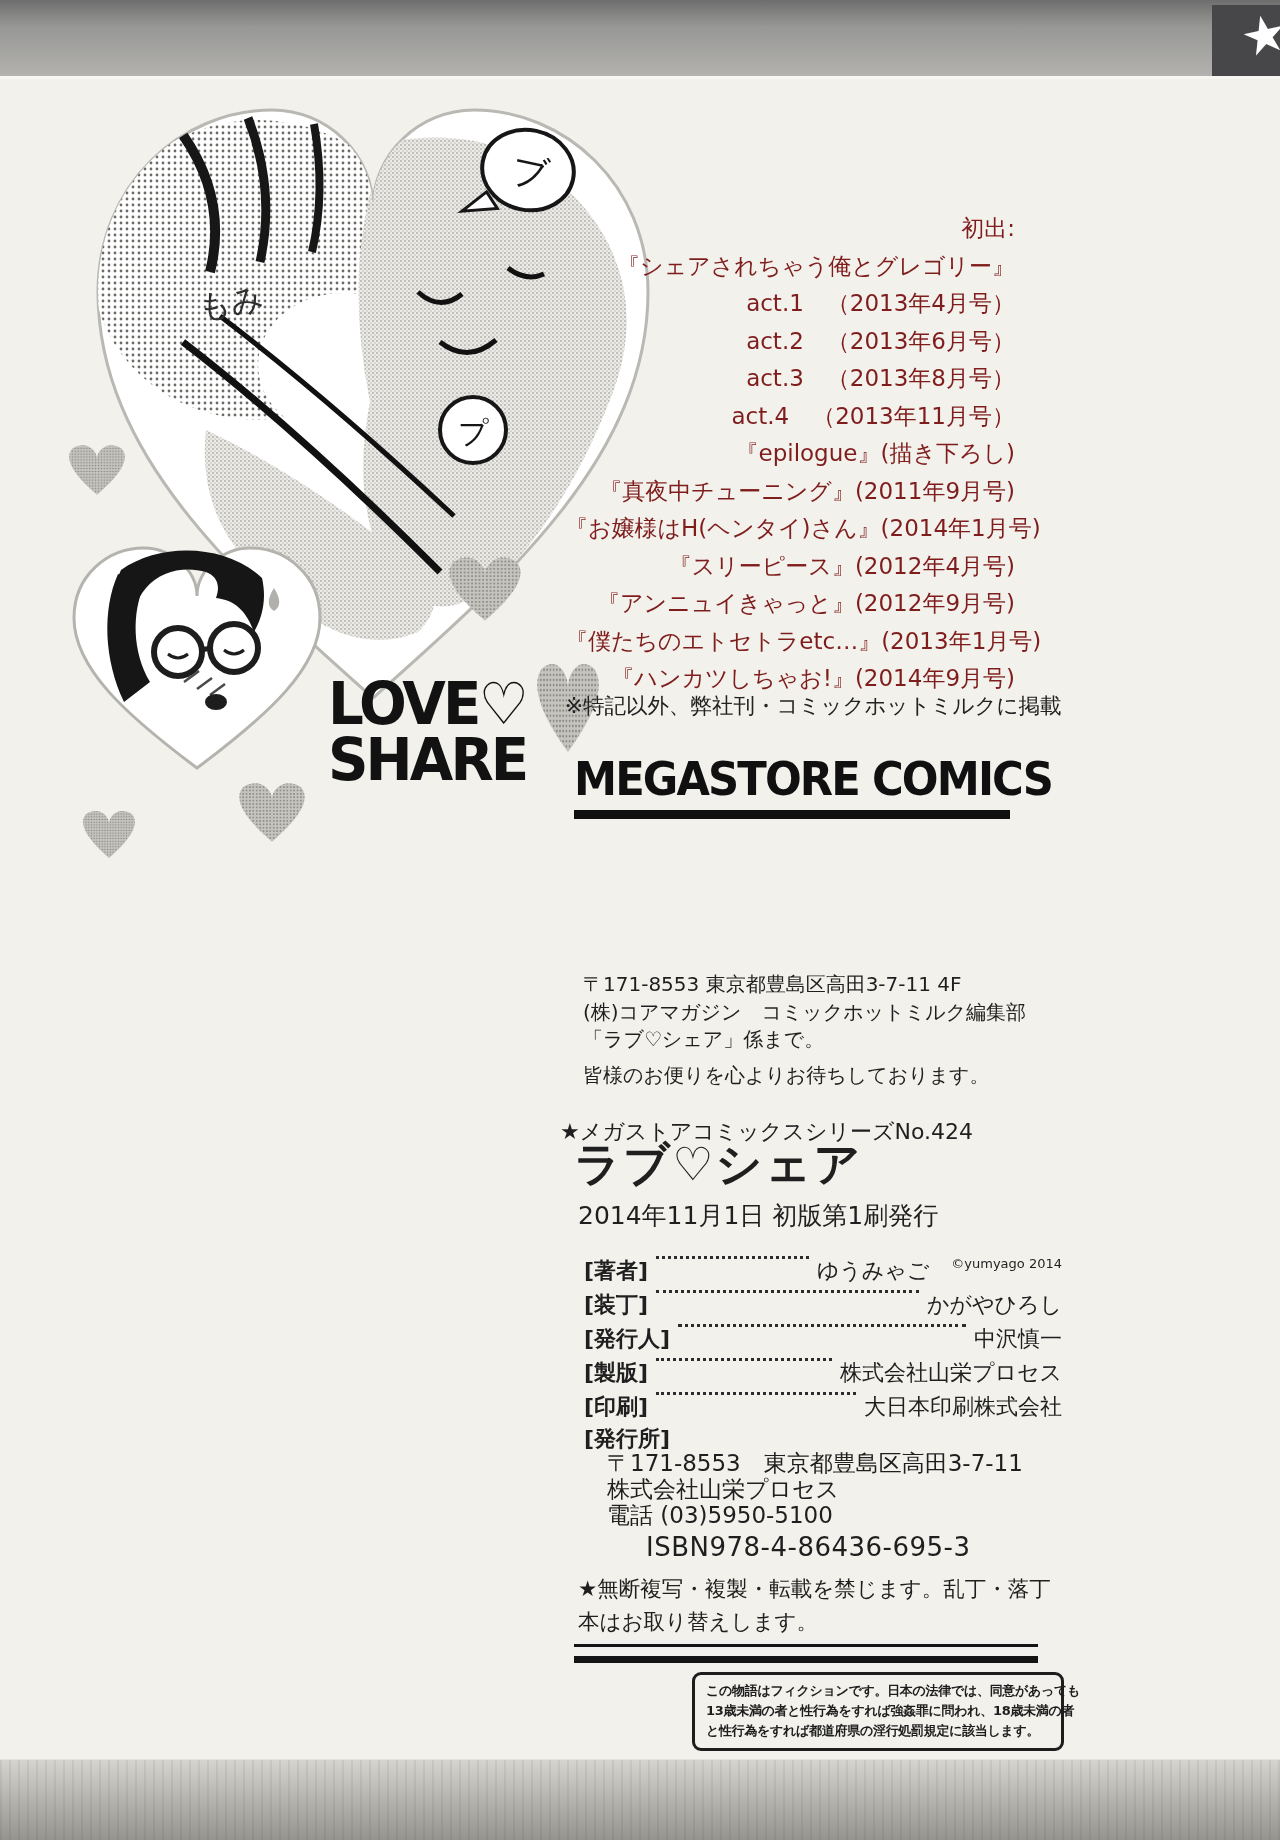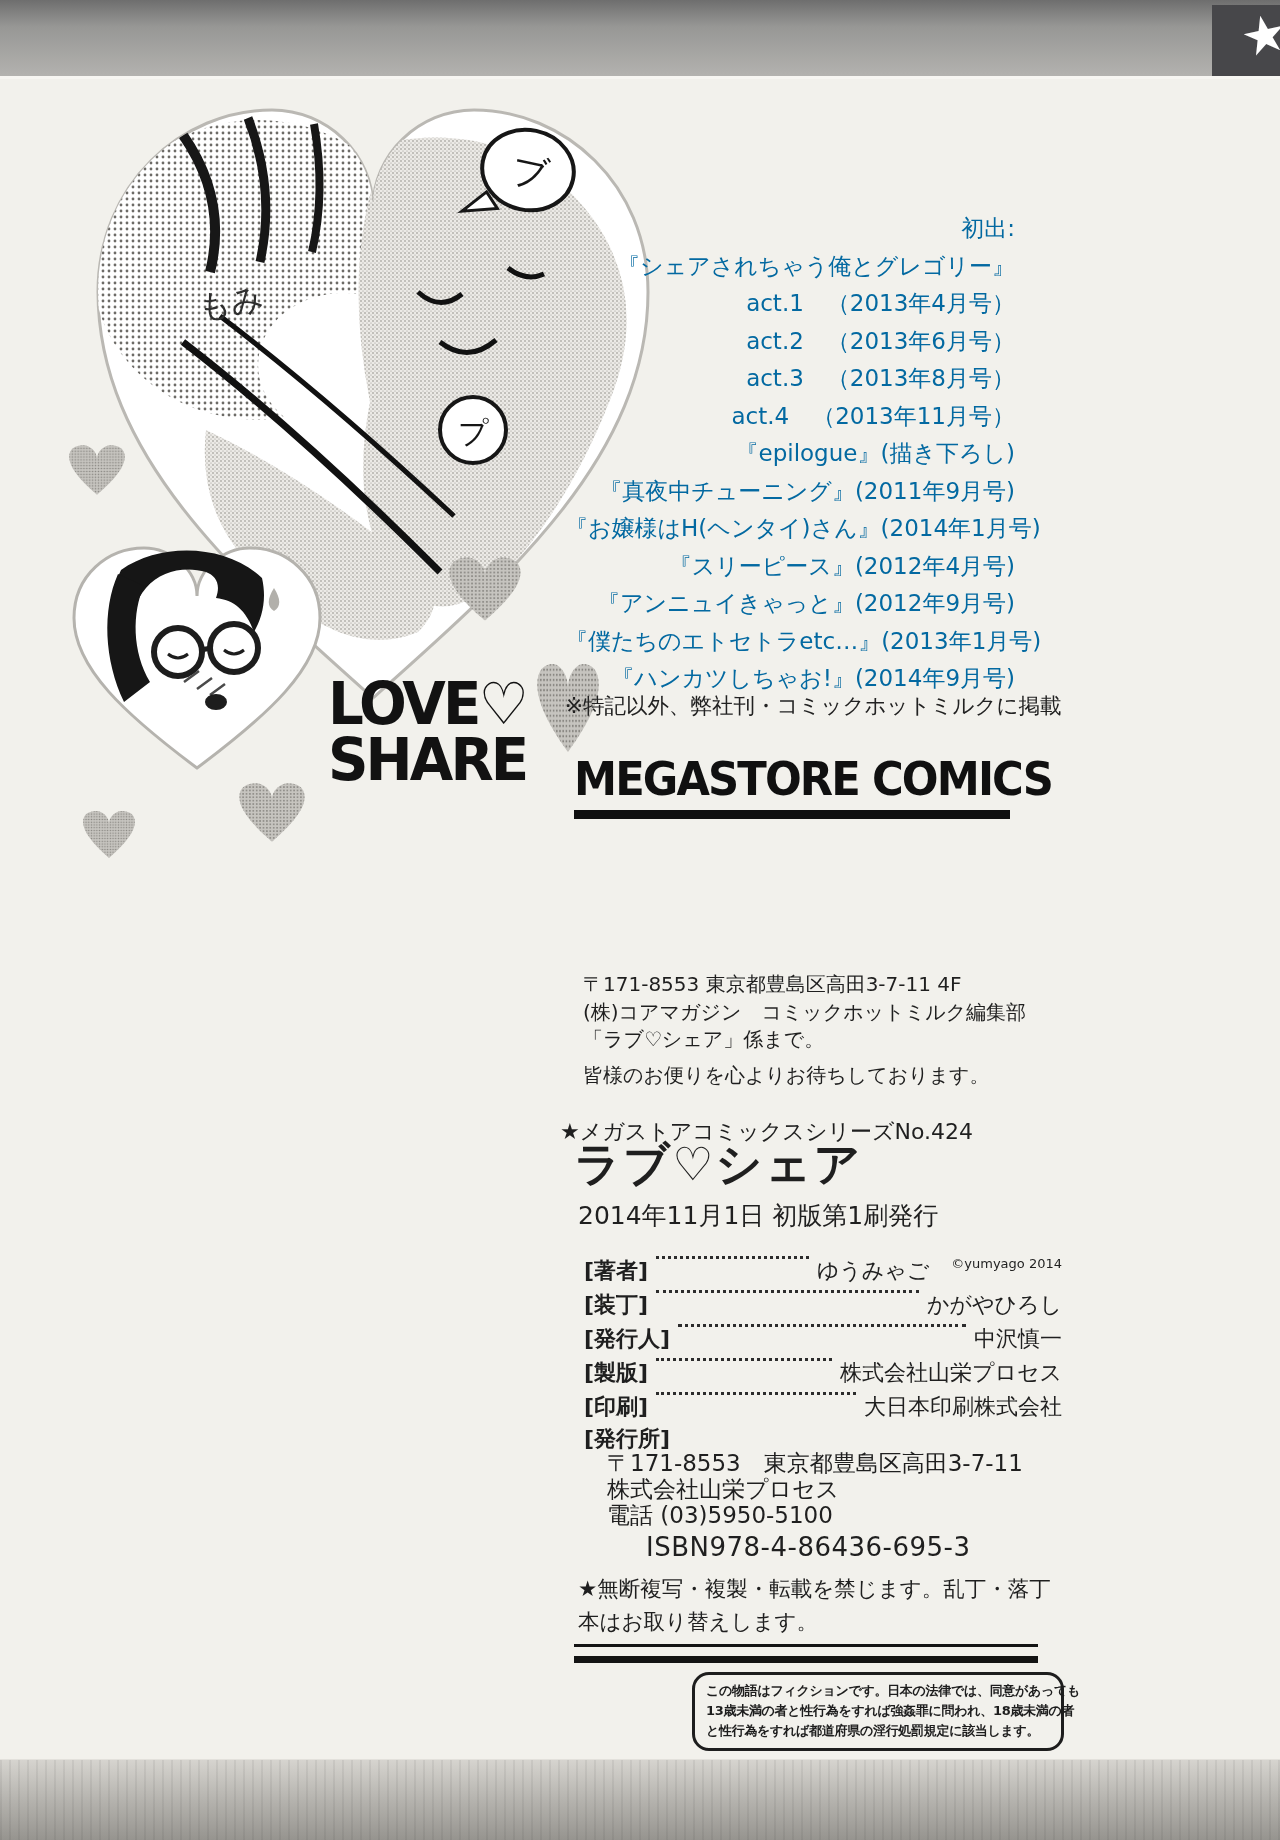--- a/index.html
+++ b/index.html
@@ -45,21 +45,21 @@
   .logo{
     position:absolute;left:328px;top:676px;
     font-weight:900;font-size:58px;line-height:56px;
     letter-spacing:-3px;color:#121212;
     transform:scaleX(.97);transform-origin:left top;
   }
   
   .first-list{
     position:absolute;left:565px;top:210px;width:450px;
     text-align:right;font-size:23px;line-height:37.5px;
-    color:#0369a1;white-space:nowrap;
+    color:#7f1d1d;white-space:nowrap;
   }
   .note-line{
     position:absolute;left:565px;top:691px;width:450px;
     font-size:21.5px;color:#222;white-space:nowrap;
   }
   
   .brand-title{
     position:absolute;left:574px;top:755px;
     font-size:46px;font-weight:900;letter-spacing:-2px;line-height:48px;
     color:#101010;transform:scaleX(.94);transform-origin:left top;
@@ -83,21 +83,21 @@
   .credit-extra{font-size:13px;margin-left:22px;padding-bottom:3px;white-space:nowrap;}
   .credit-extra:empty{display:none;}
   .pub-label{position:absolute;left:584px;top:1424px;font-size:22px;font-weight:600;white-space:nowrap;}
   .pub-lines{position:absolute;left:607px;top:1450px;font-size:23px;line-height:26px;white-space:nowrap;}
   .isbn{position:absolute;left:606px;top:1532px;font-size:26px;letter-spacing:.5px;white-space:nowrap;margin-left:40px;}
   .notice{position:absolute;left:578px;top:1573px;font-size:21.5px;line-height:32.5px;white-space:nowrap;}
   .rule-thin{position:absolute;left:574px;top:1644px;width:464px;border-top:3px solid #141414;}
   .rule-thick{position:absolute;left:574px;top:1656px;width:464px;height:7px;background:#141414;}
   .disc-box{
     position:absolute;left:692px;top:1672px;width:372px;box-sizing:border-box;
-    border:3px solid #1d1d1d;border-radius:17px;
+    border:3px solid #1d1d1d;border-radius:9px;
     padding:6px 11px 7px;
     font-size:13px;line-height:20px;font-weight:600;letter-spacing:-.3px;
     color:#1d1d1d;white-space:nowrap;
   }
 </style>
 </head>
 <body>
 
 <div id="page">
 

